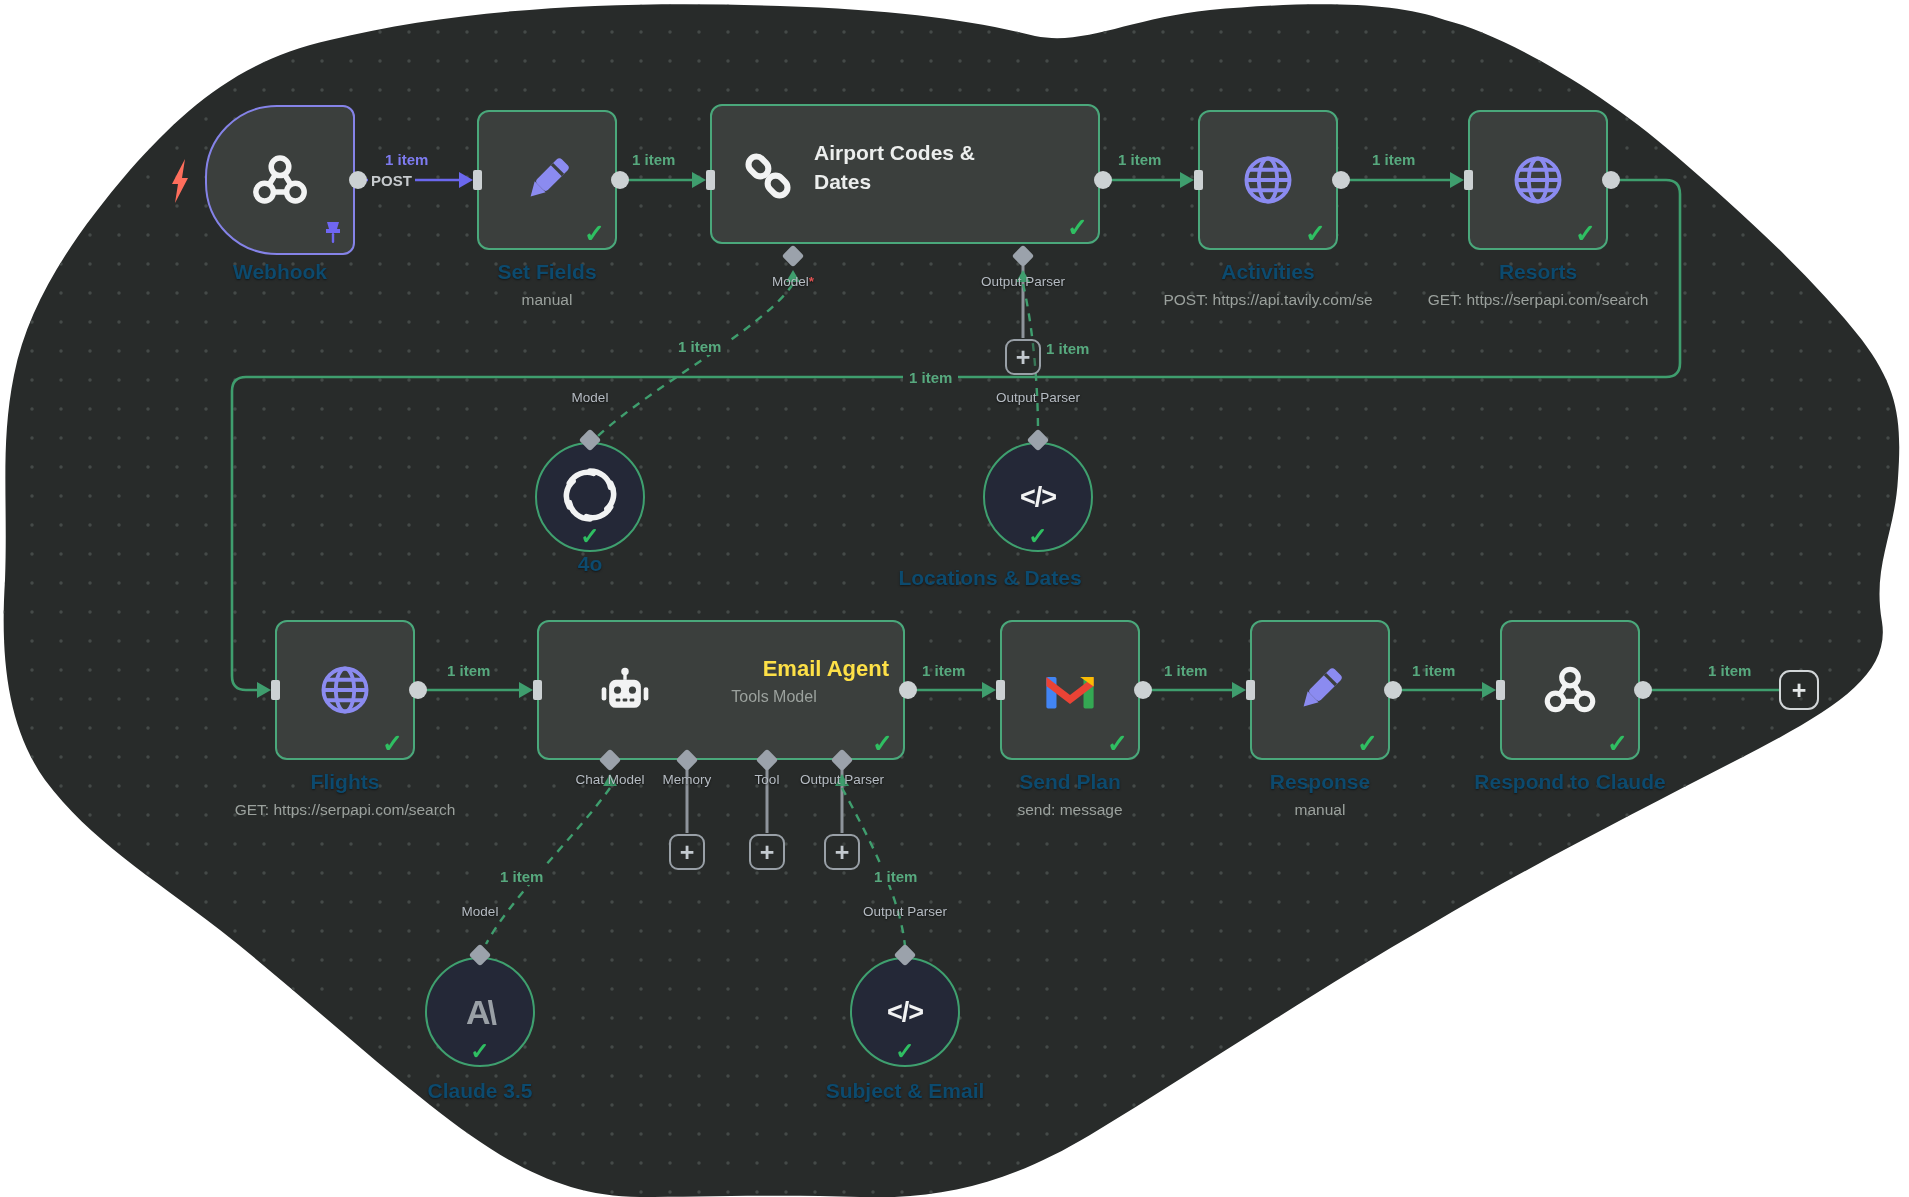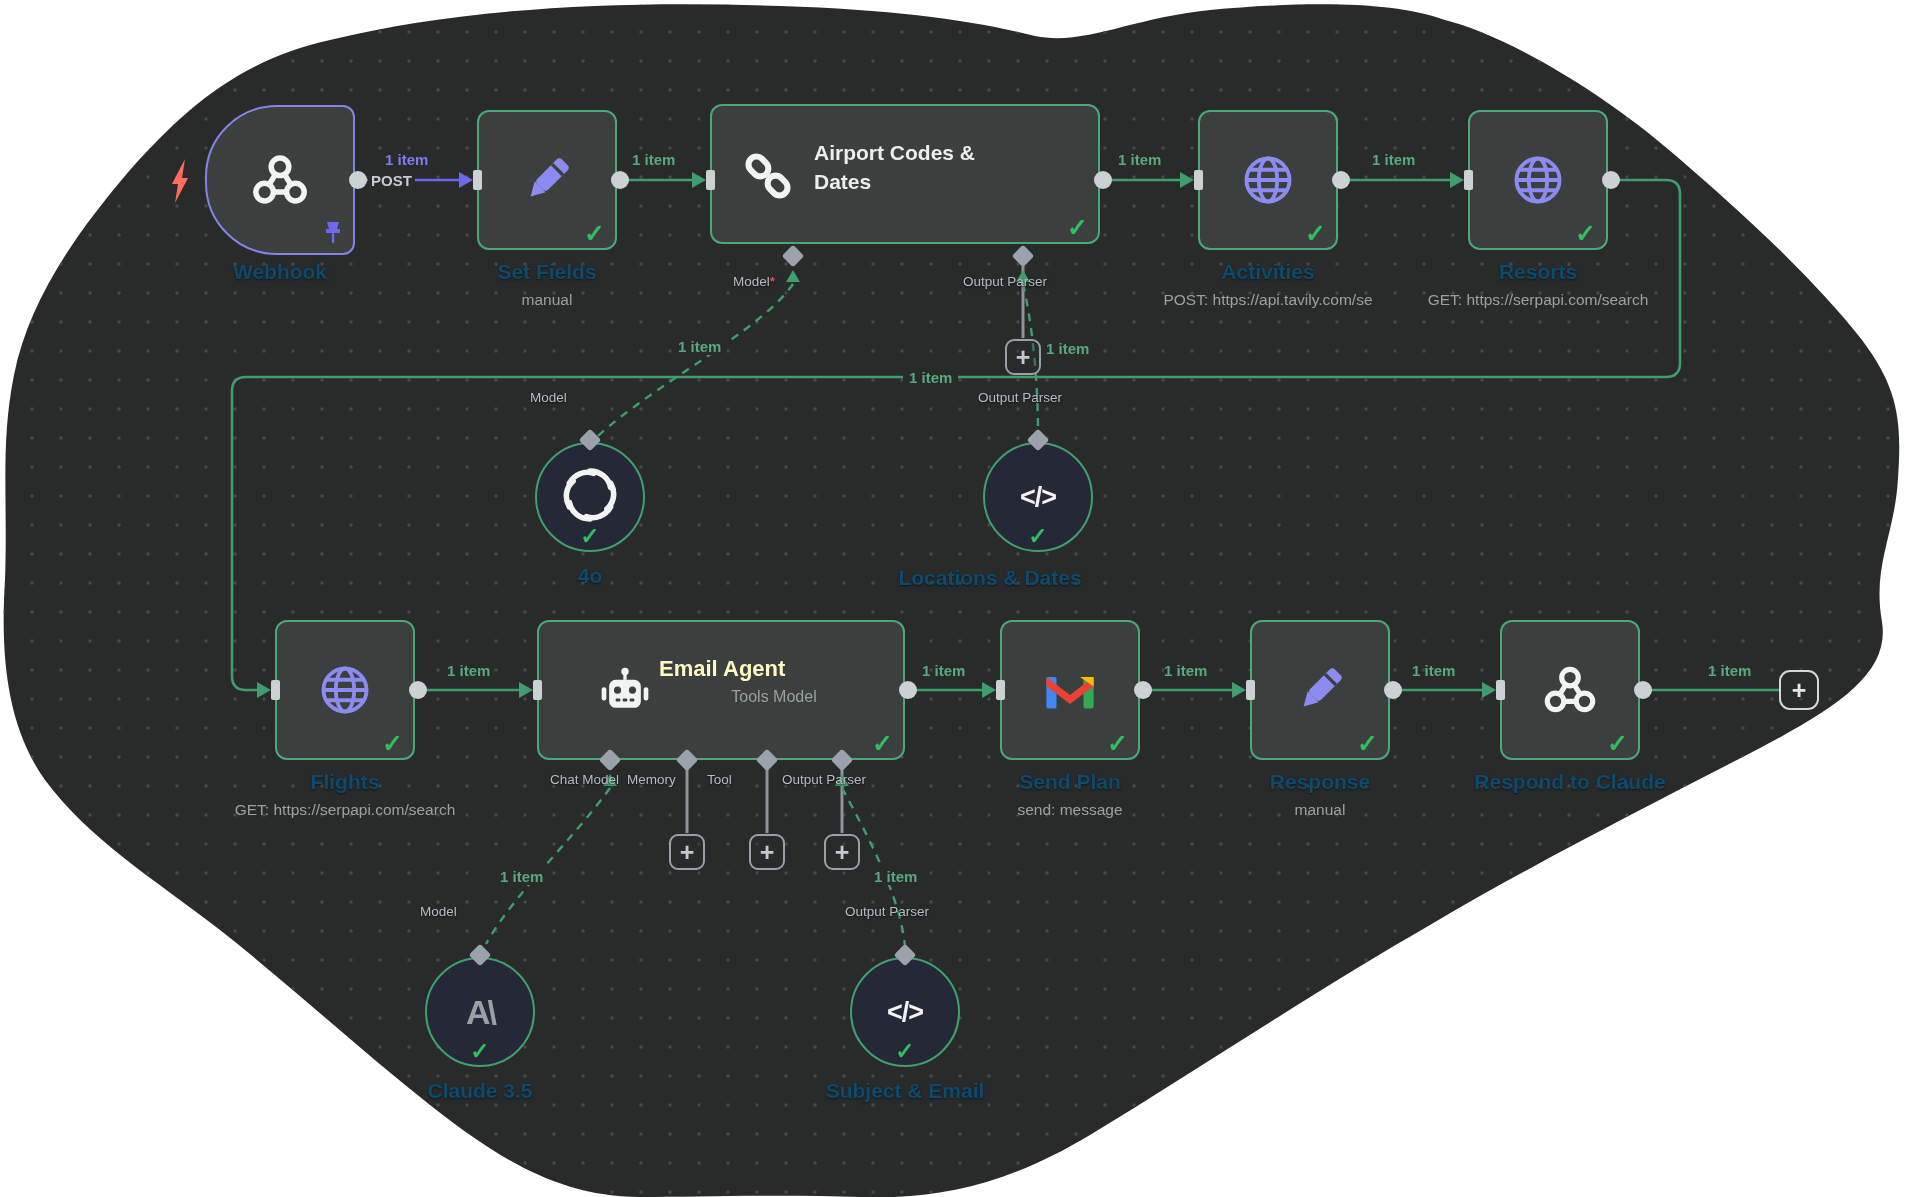--- a/index.html
+++ b/index.html
@@ -10,21 +10,21 @@
         box-sizing:border-box;z-index:2;}
   .check{position:absolute;right:10px;bottom:0px;color:#2fbf62;font-size:25px;font-weight:bold;z-index:3;}
   .nlabel{position:absolute;color:#0c4a6e;font-weight:bold;font-size:21px;text-align:center;
           white-space:nowrap;z-index:3;text-shadow:0 1px 2px rgba(0,0,0,.5);}
   .nsub{position:absolute;color:#9ba19d;font-size:15.5px;text-align:center;white-space:nowrap;z-index:3;}
   .elabel{position:absolute;color:#57a97e;font-size:15px;font-weight:bold;text-align:left;
           white-space:nowrap;z-index:3;}
   .onl{background:#282b2a;padding:0 6px;line-height:17px;}
   .plabel{color:#7e7bf0;}
   .post{color:#c7cbce;background:#282b2a;padding:0 3px;line-height:17px;}
-  .clabel{position:absolute;color:#b6bcc3;font-size:13.5px;white-space:nowrap;
+  .clabel{position:absolute;color:#b6bcc3;font-size:13.5px;text-align:center;white-space:nowrap;
           z-index:3;text-shadow:0 1px 2px rgba(0,0,0,.6);}
   .star{color:#e05252;font-weight:bold;}
   .dot{position:absolute;width:18px;height:18px;border-radius:50%;background:#ccd1d3;z-index:4;}
   .inrect{position:absolute;width:9px;height:20px;border-radius:2px;background:#ccd1d3;z-index:4;}
   .diamond{position:absolute;width:16px;height:16px;background:#9ba2ab;transform:rotate(45deg);
            border-radius:3px;z-index:4;}
   .plusbtn{position:absolute;width:36px;height:36px;border:2.5px solid #99a0a7;border-radius:9px;
            color:#c3c9cf;display:flex;align-items:center;justify-content:center;font-size:25px;
            font-weight:bold;box-sizing:border-box;background:rgba(40,43,42,.35);z-index:4;}
   .pluslight{border-color:#d2d6d8;color:#e4e7e8;width:40px;height:40px;border-radius:11px;}
@@ -223,21 +223,21 @@
           <path d="M 0,-28 C 12,-28 22,-20 24,-9" transform="rotate(60)"></path>
           <path d="M 0,-28 C 12,-28 22,-20 24,-9" transform="rotate(120)"></path>
           <path d="M 0,-28 C 12,-28 22,-20 24,-9" transform="rotate(180)"></path>
           <path d="M 0,-28 C 12,-28 22,-20 24,-9" transform="rotate(240)"></path>
           <path d="M 0,-28 C 12,-28 22,-20 24,-9" transform="rotate(300)"></path>
         </g>
       </svg>
     </div>
     <div class="ccheck">✓</div>
   </div>
-  <div class="nlabel" style="left:540px;top:564px;width:100px;">4o</div>
+  <div class="nlabel" style="left:540px;top:552px;width:100px;">4o</div>
 
   <div class="clabel" style="left:978px;top:390px;width:120px;">Output Parser</div>
   <div class="diamond" style="left:1030px;top:432px;"></div>
   <div class="circle" style="left:983px;top:442px;">
     <div class="codeglyph">&lt;/&gt;</div>
     <div class="ccheck">✓</div>
   </div>
   <div class="nlabel" style="left:870px;top:566px;width:240px;">Locations &amp; Dates</div>
 
   <div class="inrect" style="left:271px;top:680px;"></div>
@@ -269,21 +269,21 @@
         </g>
         <circle cx="-8" cy="-2" r="3.8" fill="#3b3f3d"></circle>
         <circle cx="8" cy="-2" r="3.8" fill="#3b3f3d"></circle>
         <g fill="#3b3f3d">
           <rect x="-10" y="7" width="5" height="3.2" rx="1"></rect>
           <rect x="-2.5" y="7" width="5" height="3.2" rx="1"></rect>
           <rect x="5" y="7" width="5" height="3.2" rx="1"></rect>
         </g>
       </svg>
     </div>
-    <div style="position:absolute;left:120px;top:34px;width:230px;text-align:left;color:#fef9c3;font-weight:bold;font-size:22px;">Email Agent</div>
+    <div style="position:absolute;left:120px;top:34px;width:230px;text-align:right;color:#fde047;font-weight:bold;font-size:22px;">Email Agent</div>
     <div style="position:absolute;left:120px;top:66px;width:230px;text-align:center;color:#9ba19d;font-size:16px;">Tools Model</div>
     <div class="check">✓</div>
   </div>
   <div class="dot" style="left:899px;top:681px;"></div>
   <div class="elabel" style="left:922px;top:662px;width:56px;">1 item</div>
 
   <div class="diamond" style="left:602px;top:752px;"></div>
   <div class="diamond" style="left:679px;top:752px;"></div>
   <div class="diamond" style="left:759px;top:752px;"></div>
   <div class="diamond" style="left:834px;top:752px;"></div>

